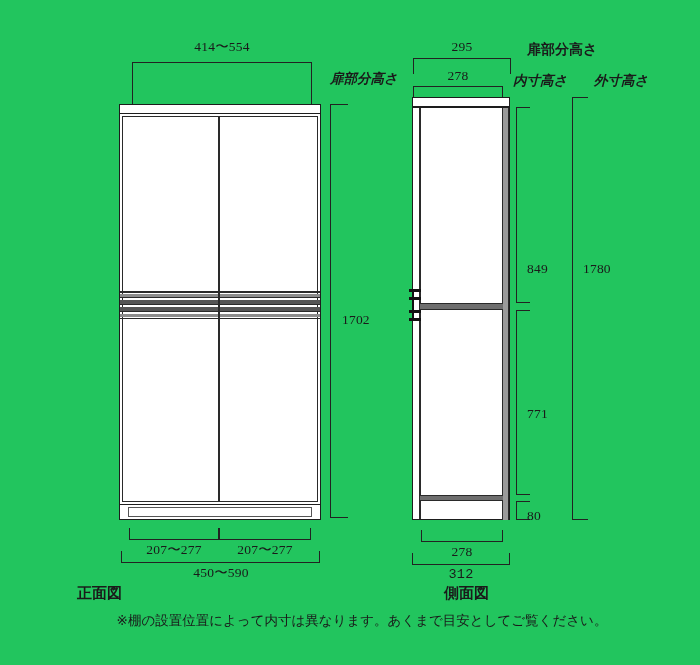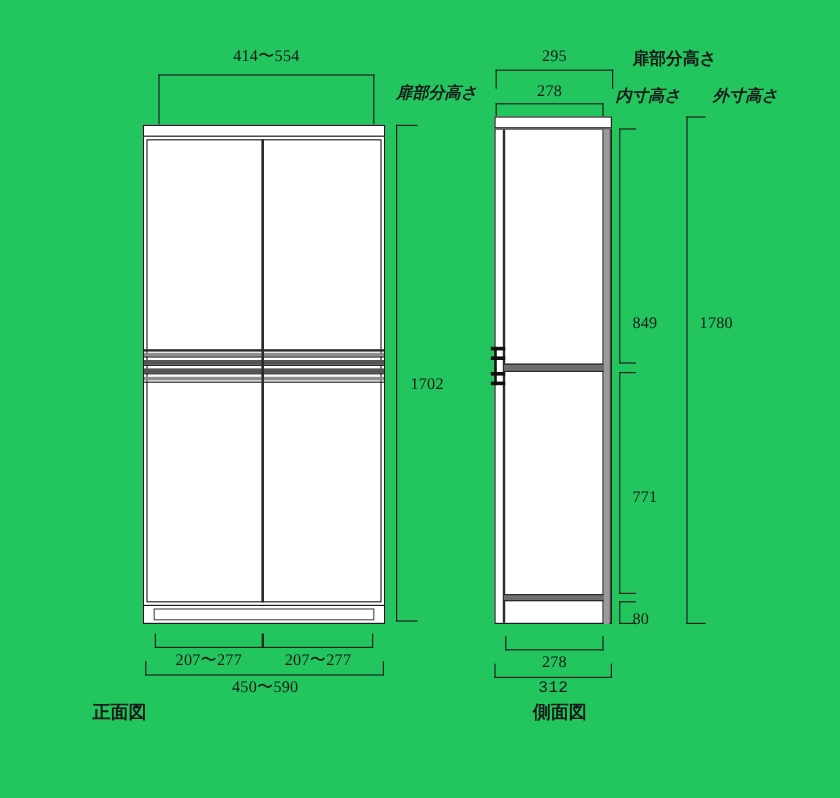--- a/index.html
+++ b/index.html
@@ -178,14 +178,15 @@
   <div class="lbl num" style="left:527px; top:407px;">771</div>
 
   <div class="dimv" style="left:516px; top:501px; width:14px; height:19px;"></div>
   <div class="lbl num" style="left:527px; top:509px;">80</div>
 
   <div class="dimv" style="left:572px; top:97px; width:16px; height:423px;"></div>
   <div class="lbl num" style="left:583px; top:262px;">1780</div>
 
   <div class="lbl jp-view" style="left:444px; top:586px;">側面図</div>
 
+  <div class="lbl note ctr" style="left:362px; top:614px;">※棚の設置位置によって内寸は異なります。あくまで目安としてご覧ください。</div>
 
 </div>
 
 </body></html>

